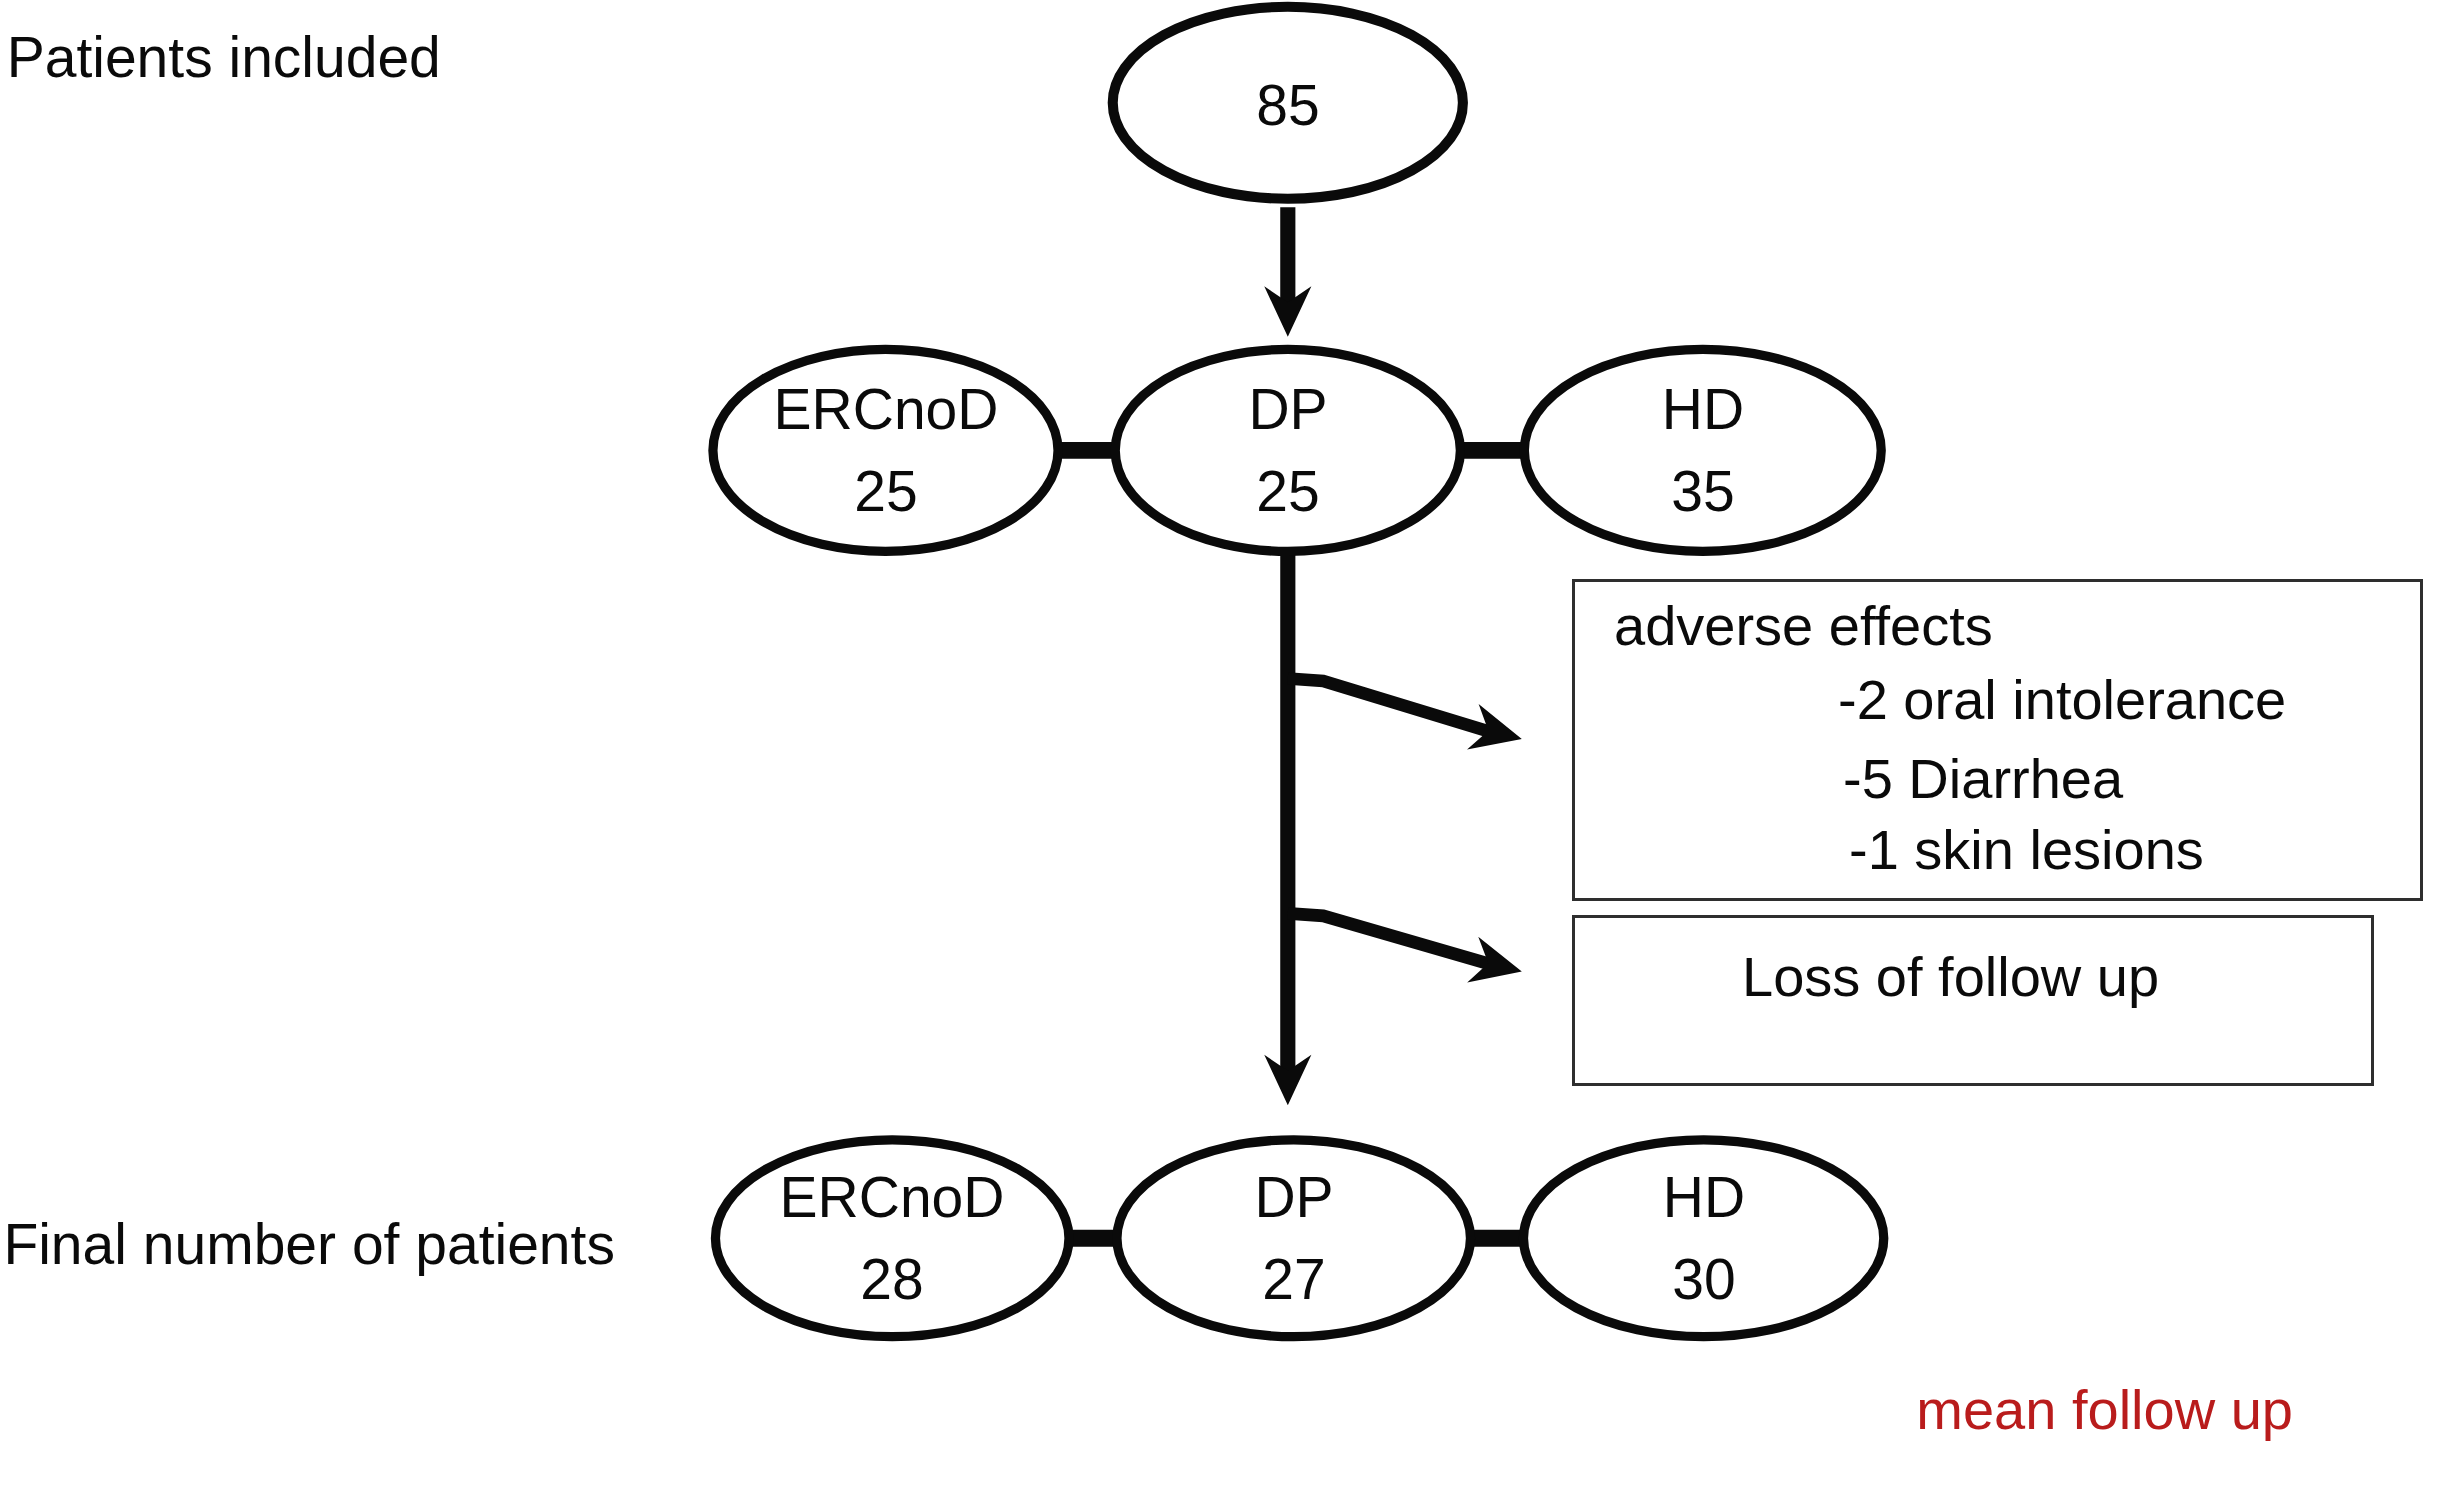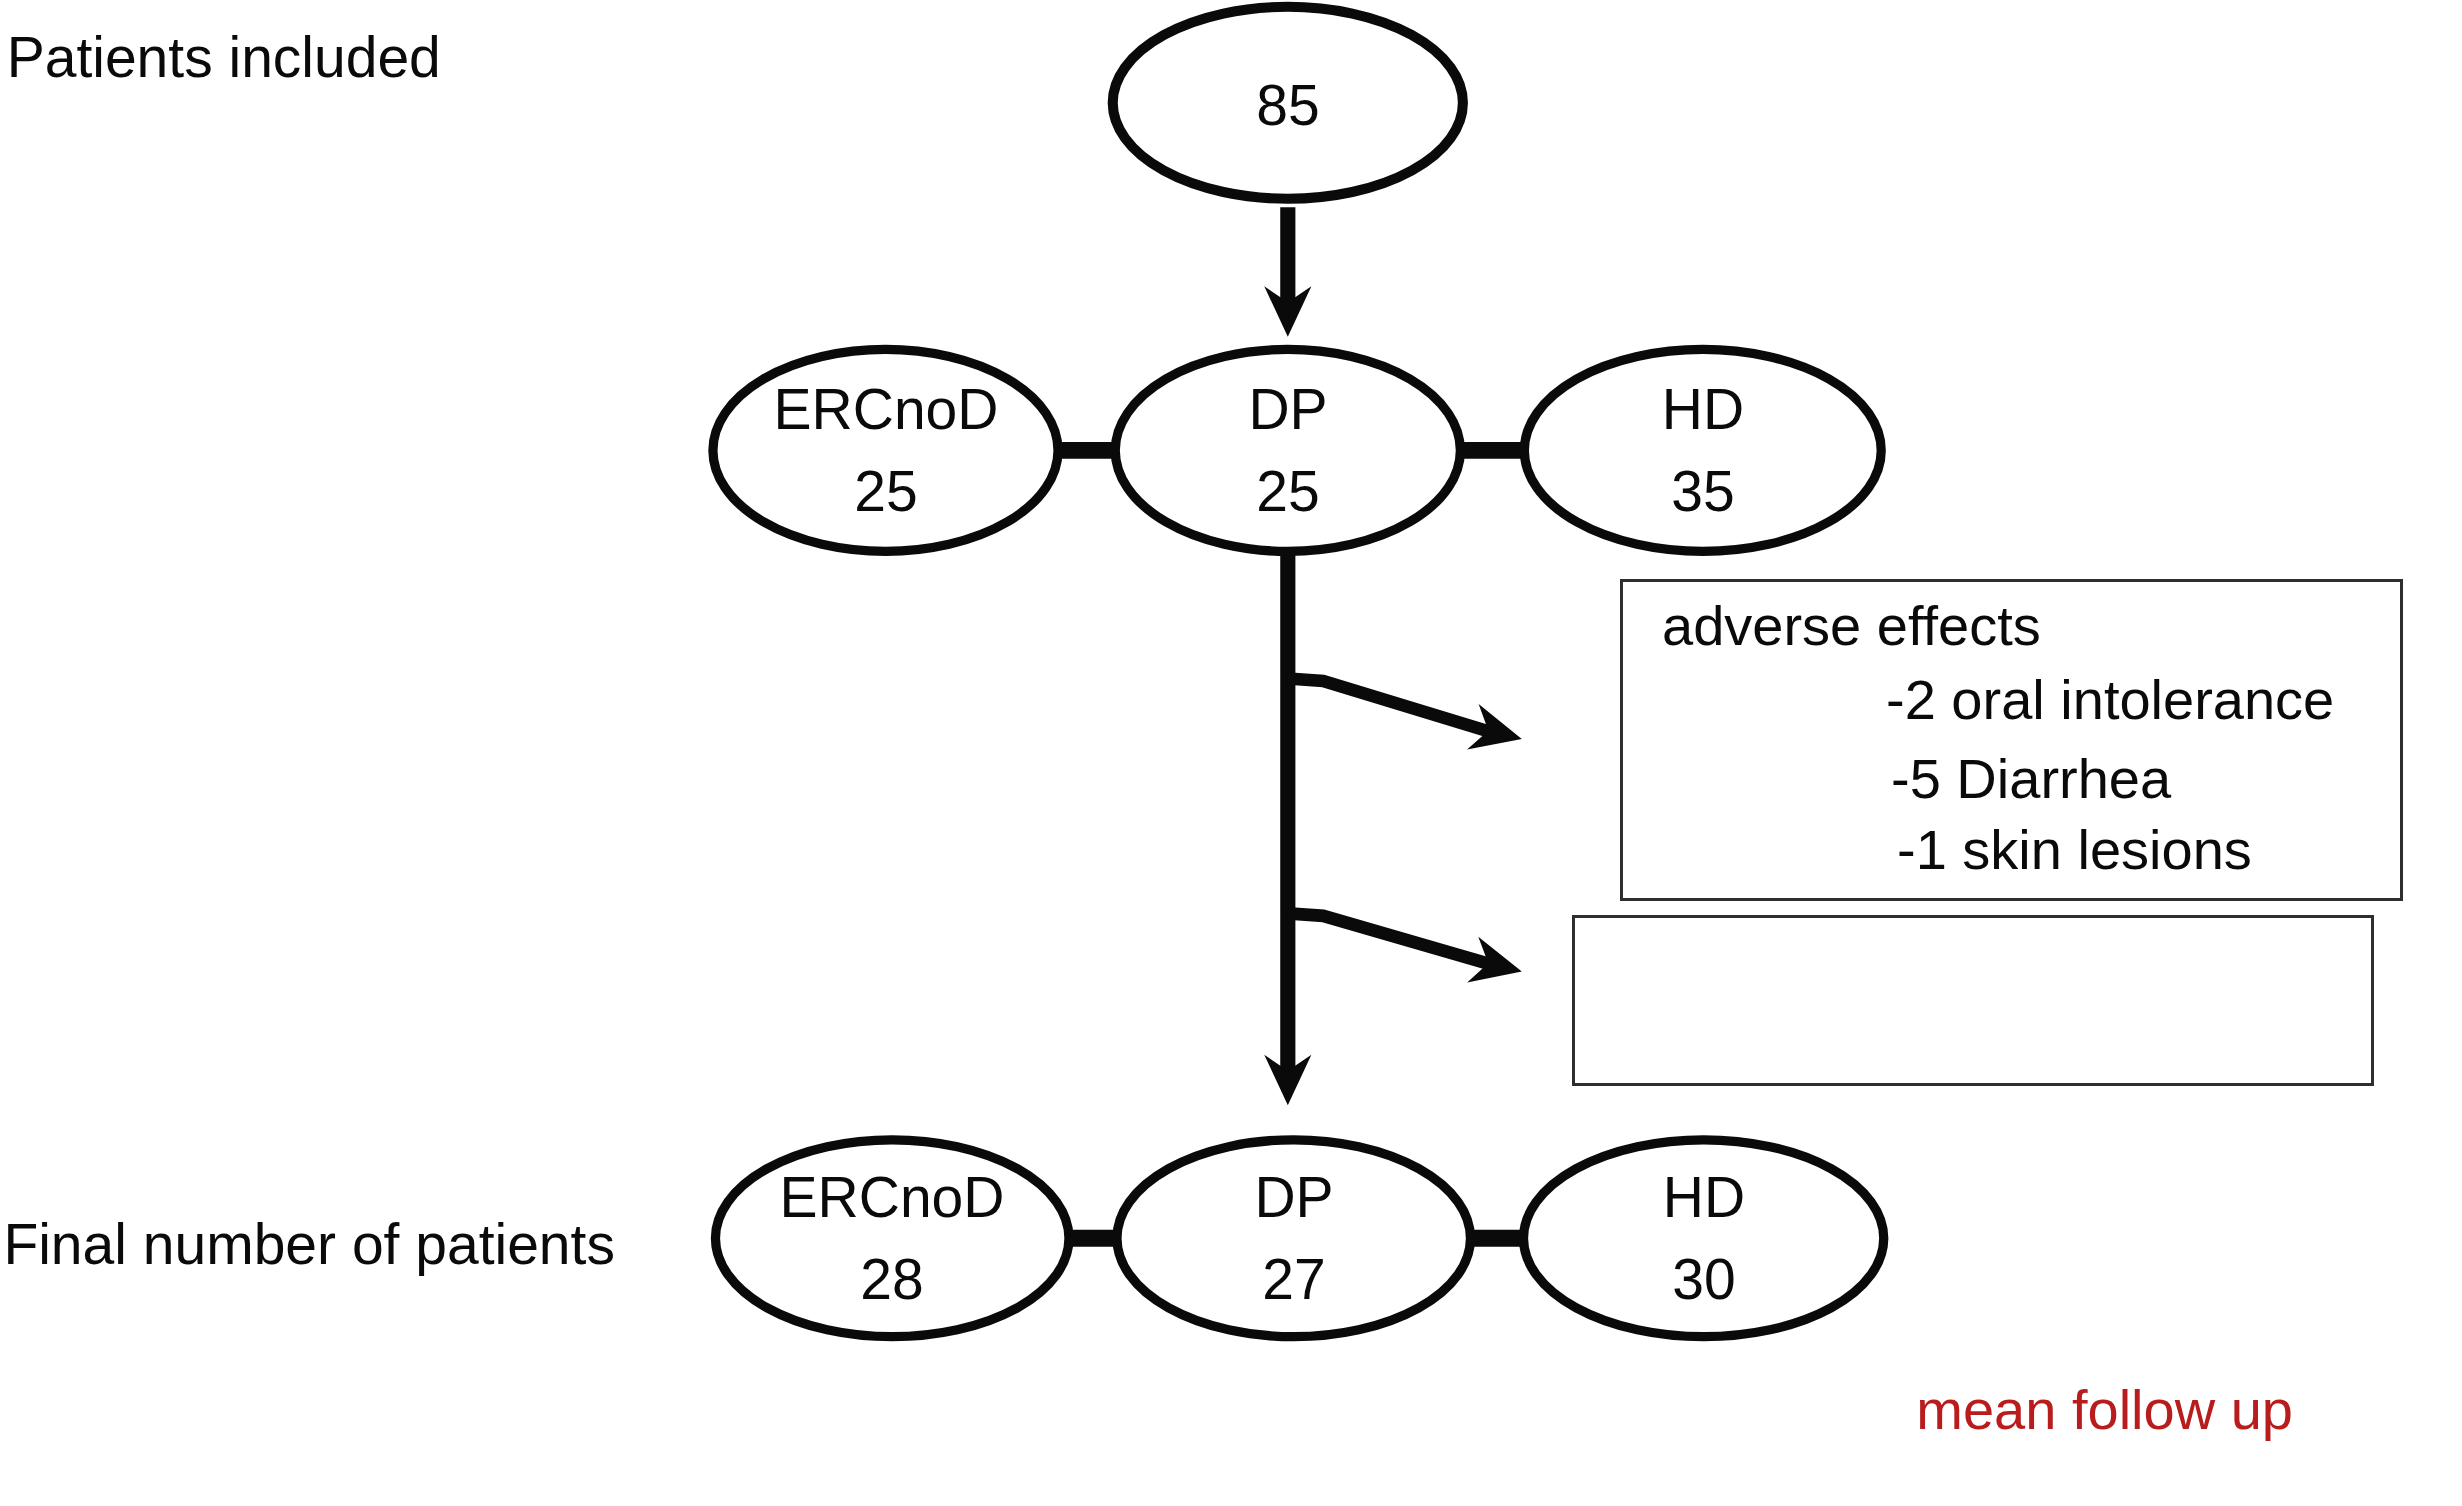--- a/index.html
+++ b/index.html
@@ -133,26 +133,27 @@
   </div>
   <div class="node-text" style="left:1294px; top:1238px;">
     <span>DP</span>
     <span>27</span>
   </div>
   <div class="node-text" style="left:1704px; top:1238px;">
     <span>HD</span>
     <span>30</span>
   </div>
 
-  <div class="note-box" style="left:1572px; top:579px; width:783px; height:322px;margin-left:48px;">
+  <div class="note-box" style="left:1572px; top:579px; width:851px; height:322px;">
     <div class="box-line" style="left:39px; top:10px;">adverse effects</div>
     <div class="box-line" style="left:263px; top:84px;">-2 oral intolerance</div>
     <div class="box-line" style="left:268px; top:163px;">-5 Diarrhea</div>
     <div class="box-line" style="left:274px; top:234px;">-1 skin lesions</div>
   </div>
 
   <div class="note-box" style="left:1572px; top:915px; width:802px; height:171px;">
+    <div class="box-line" style="left:167px; top:25px;">Loss of follow up</div>
   </div>
 
   <div class="followup-line" style="right:169px; top:1376px;">mean follow up</div>
 
 </div>
 
 
 </body></html>

